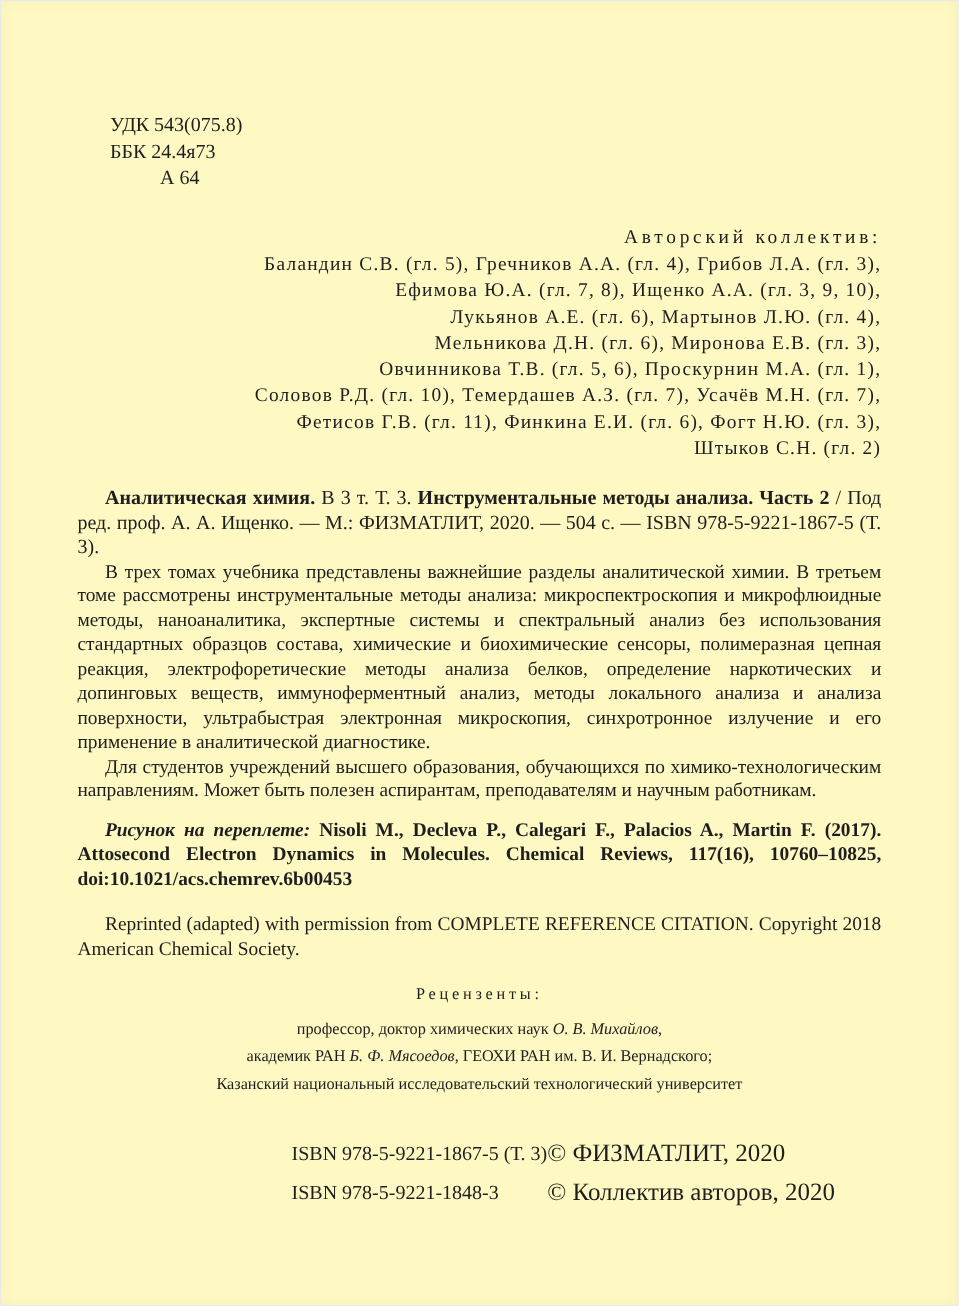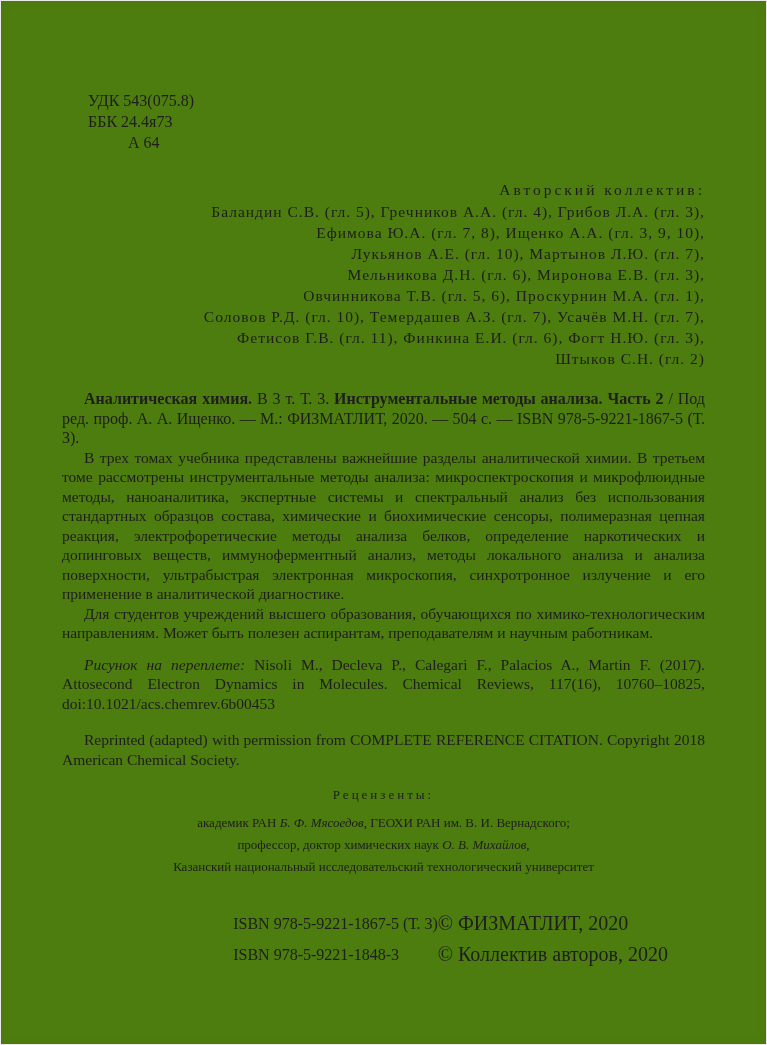--- a/index.html
+++ b/index.html
@@ -6,38 +6,38 @@
   body {
     width: 767px; height: 1045px;
     background: #ffffff;
     font-family: "Liberation Serif", "DejaVu Serif", serif;
     color: #1e1e1e;
     overflow: hidden;
   }
   .page {
     position: relative;
     width: 767px; height: 1045px;
-    background: #4d7c0f;
+    background: #fef9c3;
     box-shadow: inset 0 0 0 1px #e9e9e9, inset 0 0 14px rgba(0,0,0,0.04);
     box-sizing: border-box;
     padding: 90px 62px 0 62px;
   }
   
   .codes { margin-left: 26px; font-size: 16px; line-height: 21px; }
   .codes .author-sign { padding-left: 40px; }
 
   
   .authors { margin-top: 26px; text-align: right; font-size: 15.5px; line-height: 21px; }
   .authors-heading { letter-spacing: 3px; margin-bottom: 1px; }
   .authors-line { letter-spacing: 1px; }
 
   
   .bib { margin: 20px 0 0 0; font-size: 16px; line-height: 19.5px; text-align: justify; text-indent: 22px; }
   .annot { margin: 0; font-size: 15.5px; line-height: 19.5px; text-align: justify; text-indent: 22px; }
-  .cover-note { margin-top: 12px; }
+  .cover-note { margin-top: 12px; font-weight: bold; }
   .reprint { margin-top: 17px; }
 
   
   .reviewers { margin-top: 15px; text-align: center; font-size: 13px; line-height: 22px; }
   .reviewers-heading { letter-spacing: 3px; margin-bottom: 6px; }
 
   
   .footer {
     margin-top: 30px;
     display: flex; justify-content: flex-end; align-items: flex-start;
@@ -55,41 +55,41 @@
   <div class="codes">
     <div>УДК 543(075.8)</div>
     <div>ББК 24.4я73</div>
     <div class="author-sign">А 64</div>
   </div>
 
   <div class="authors">
     <div class="authors-heading">Авторский коллектив:</div>
     <div class="authors-line">Баландин С.В. (гл. 5), Гречников А.А. (гл. 4), Грибов Л.А. (гл. 3),</div>
     <div class="authors-line">Ефимова Ю.А. (гл. 7, 8), Ищенко А.А. (гл. 3, 9, 10),</div>
-    <div class="authors-line">Лукьянов А.Е. (гл. 10), Мартынов Л.Ю. (гл. 7),</div>
+    <div class="authors-line">Лукьянов А.Е. (гл. 6), Мартынов Л.Ю. (гл. 4),</div>
     <div class="authors-line">Мельникова Д.Н. (гл. 6), Миронова Е.В. (гл. 3),</div>
     <div class="authors-line">Овчинникова Т.В. (гл. 5, 6), Проскурнин М.А. (гл. 1),</div>
     <div class="authors-line">Соловов Р.Д. (гл. 10), Темердашев А.З. (гл. 7), Усачёв М.Н. (гл. 7),</div>
     <div class="authors-line">Фетисов Г.В. (гл. 11), Финкина Е.И. (гл. 6), Фогт Н.Ю. (гл. 3),</div>
     <div class="authors-line">Штыков С.Н. (гл. 2)</div>
   </div>
 
   <p class="bib"><b>Аналитическая химия.</b><span> В 3 т. Т. 3. </span><b>Инструментальные методы анализа. Часть 2</b><span> / Под ред. проф. А. А. Ищенко. — М.: ФИЗМАТЛИТ, 2020. — 504 с. — ISBN 978-5-9221-1867-5 (Т. 3).</span></p>
 
   <p class="annot">В трех томах учебника представлены важнейшие разделы аналитической химии. В третьем томе рассмотрены инструментальные методы анализа: микроспектроскопия и микрофлюидные методы, наноаналитика, экспертные системы и спектральный анализ без использования стандартных образцов состава, химические и биохимические сенсоры, полимеразная цепная реакция, электрофоретические методы анализа белков, определение наркотических и допинговых веществ, иммуноферментный анализ, методы локального анализа и анализа поверхности, ультрабыстрая электронная микроскопия, синхротронное излучение и его применение в аналитической диагностике.</p>
   <p class="annot">Для студентов учреждений высшего образования, обучающихся по химико-технологическим направлениям. Может быть полезен аспирантам, преподавателям и научным работникам.</p>
 
   <p class="annot cover-note"><i>Рисунок на переплете:</i><span> Nisoli M., Decleva P., Calegari F., Palacios A., Martin F. (2017). Attosecond Electron Dynamics in Molecules. Chemical Reviews, 117(16), 10760–10825, doi:10.1021/acs.chemrev.6b00453</span></p>
 
   <p class="annot reprint">Reprinted (adapted) with permission from COMPLETE REFERENCE CITATION. Copyright 2018 American Chemical Society.</p>
 
   <div class="reviewers">
     <div class="reviewers-heading">Рецензенты:</div>
+    <div><span>профессор, доктор химических наук </span><i>О. В. Михайлов</i><span>,</span></div>
     <div><span>академик РАН </span><i>Б. Ф. Мясоедов</i><span>, ГЕОХИ РАН им. В. И. Вернадского;</span></div>
-    <div><span>профессор, доктор химических наук </span><i>О. В. Михайлов</i><span>,</span></div>
     <div>Казанский национальный исследовательский технологический университет</div>
   </div>
 
   <div class="footer">
     <div class="footer-isbns">
       <div>ISBN 978-5-9221-1867-5 (Т. 3)</div>
       <div>ISBN 978-5-9221-1848-3</div>
     </div>
     <div class="footer-copy">
       <div>© ФИЗМАТЛИТ, 2020</div>

